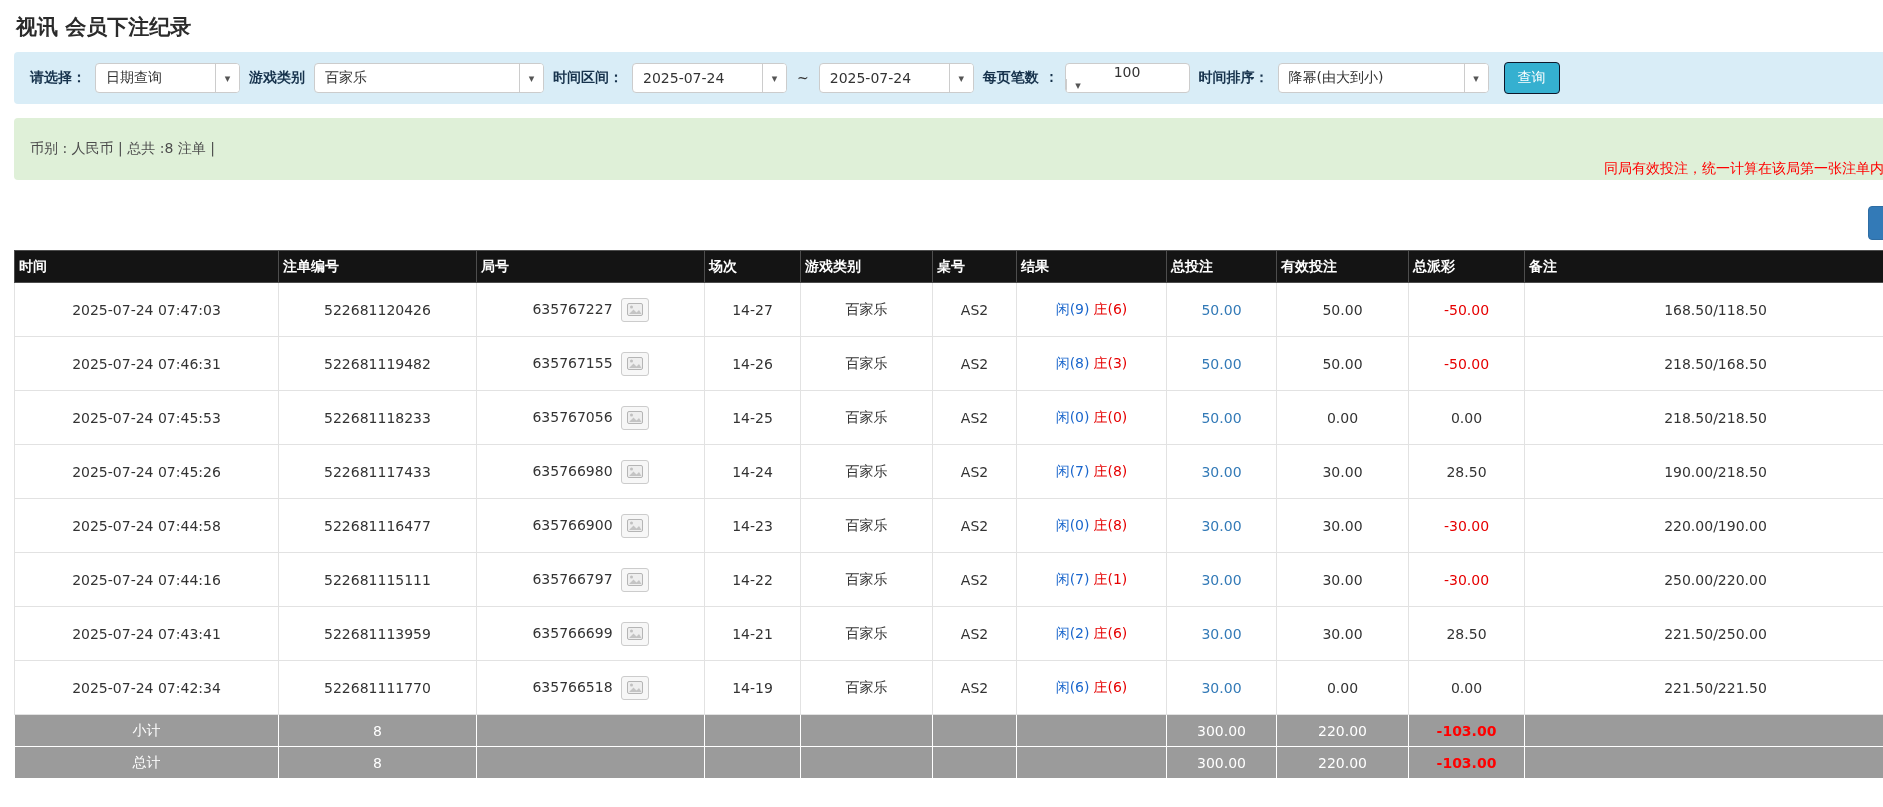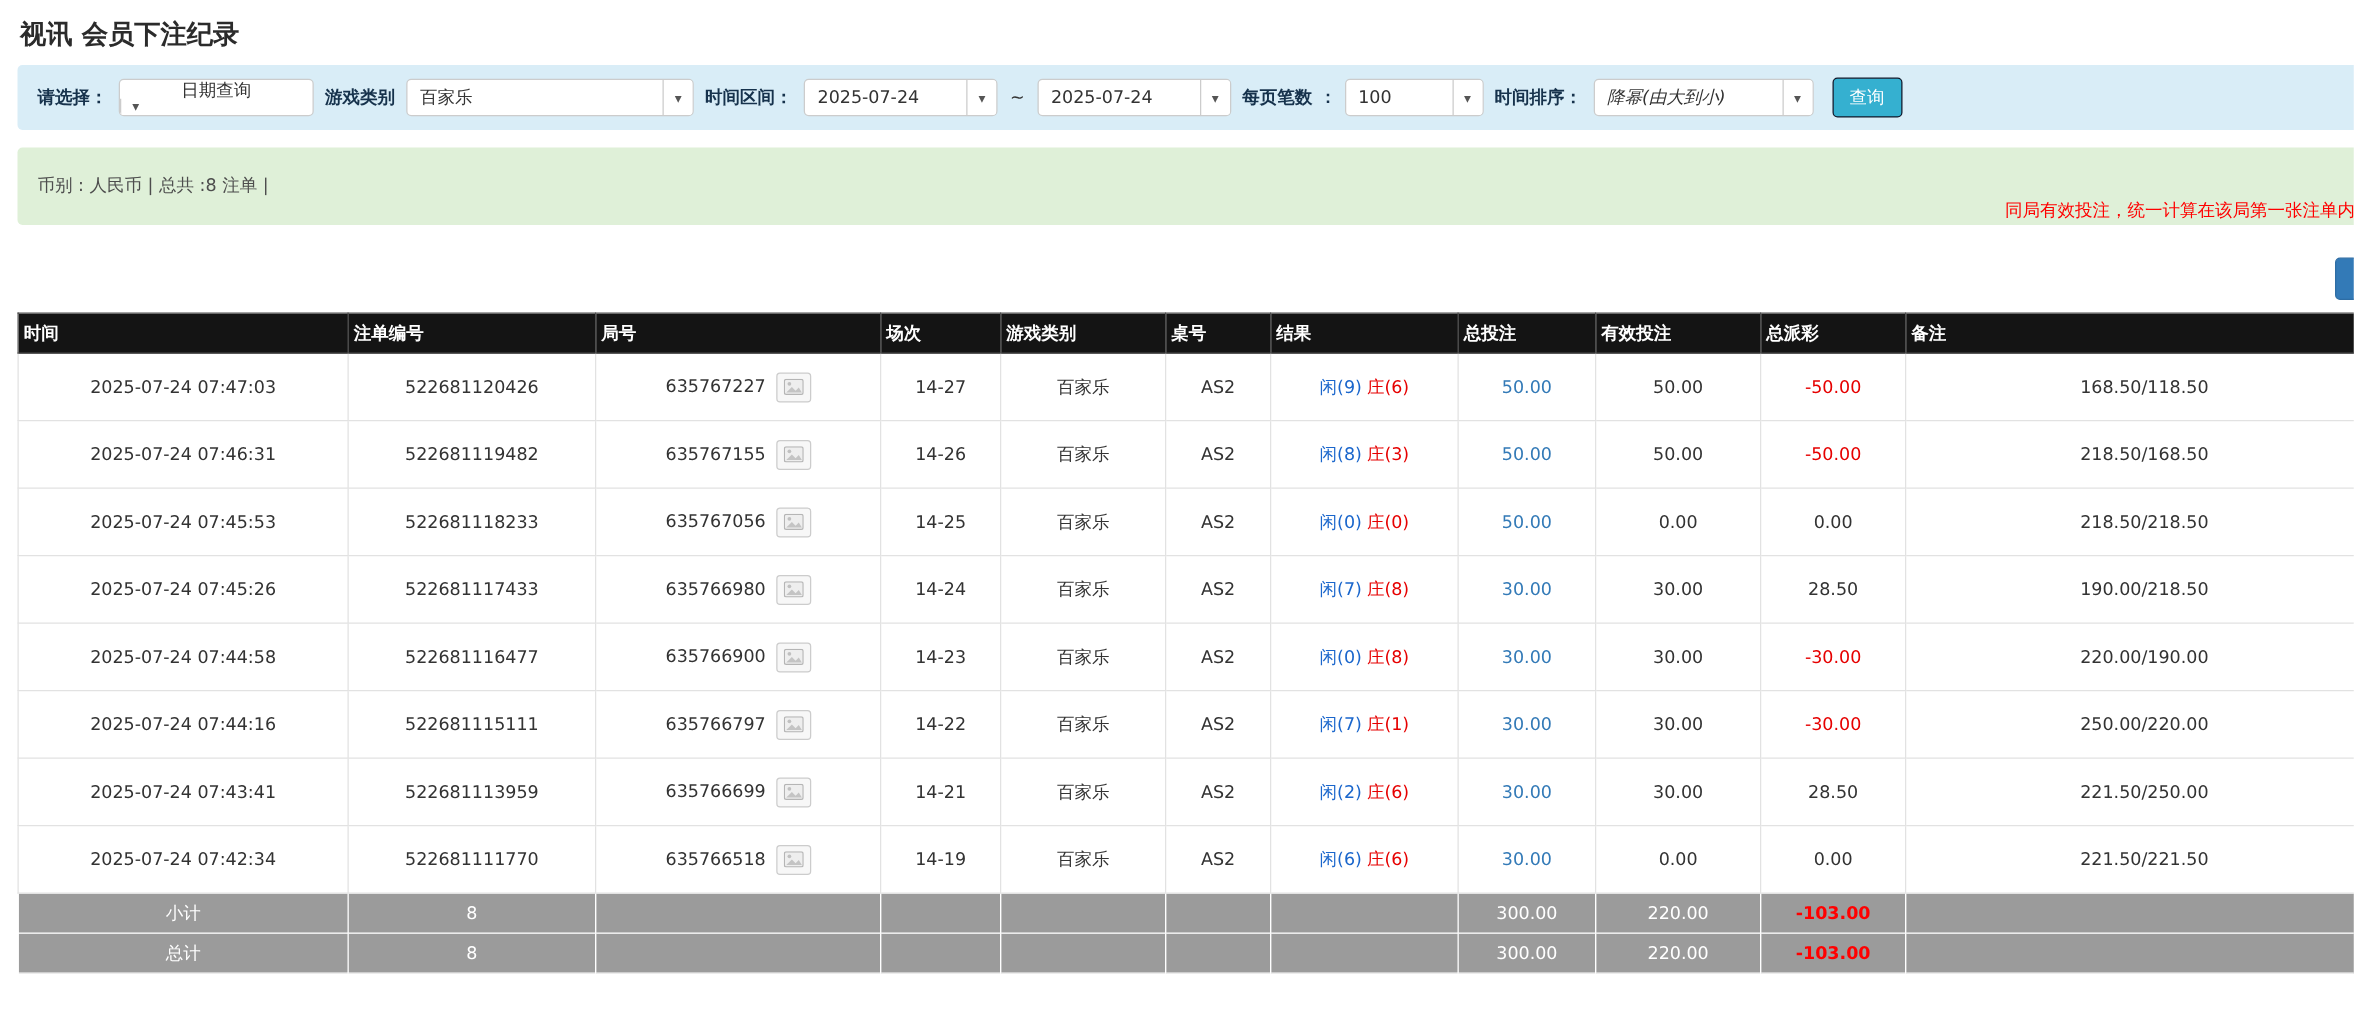--- a/index.html
+++ b/index.html
@@ -24,22 +24,22 @@
     background: #fff; border: 1px solid #ccc; border-radius: 4px; height: 30px;
     display: inline-flex; align-items: center; justify-content: space-between;
     color: #333; cursor: pointer; overflow: hidden;
   }
   .sel-val { padding: 0 10px; overflow: hidden; text-overflow: ellipsis; }
   .caret-box {
     width: 24px; align-self: stretch; flex: none;
     display: flex; align-items: center; justify-content: center;
     border-left: 1px solid #ccc; color: #555; font-size: 11px; background: #fff;
   }
-  .w145 { width: 156px; flex-direction: column; } .w230 { width: 230px; } .w155 { width: 155px; }
-  .w125 { width: 111px; } .w195 { width: 176px; font-style: italic; }
+  .w145 { width: 145px; } .w230 { width: 230px; } .w155 { width: 155px; }
+  .w125 { width: 125px; flex-direction: column; } .w195 { width: 211px; }
   .tilde { color: #333; padding: 0 1px; }
   .btn-search {
     background: #35b0d0; color: #fff; border: 1px solid #0f172a; border-radius: 4px;
     height: 32px; padding: 0 13px; font-size: 14px; cursor: pointer; margin-left: 6px;
     font-family: inherit;
   }
 
   
   .summary-bar {
     margin: 14px 0 0 14px; background: #dff0d8; border-radius: 4px; height: 62px;

